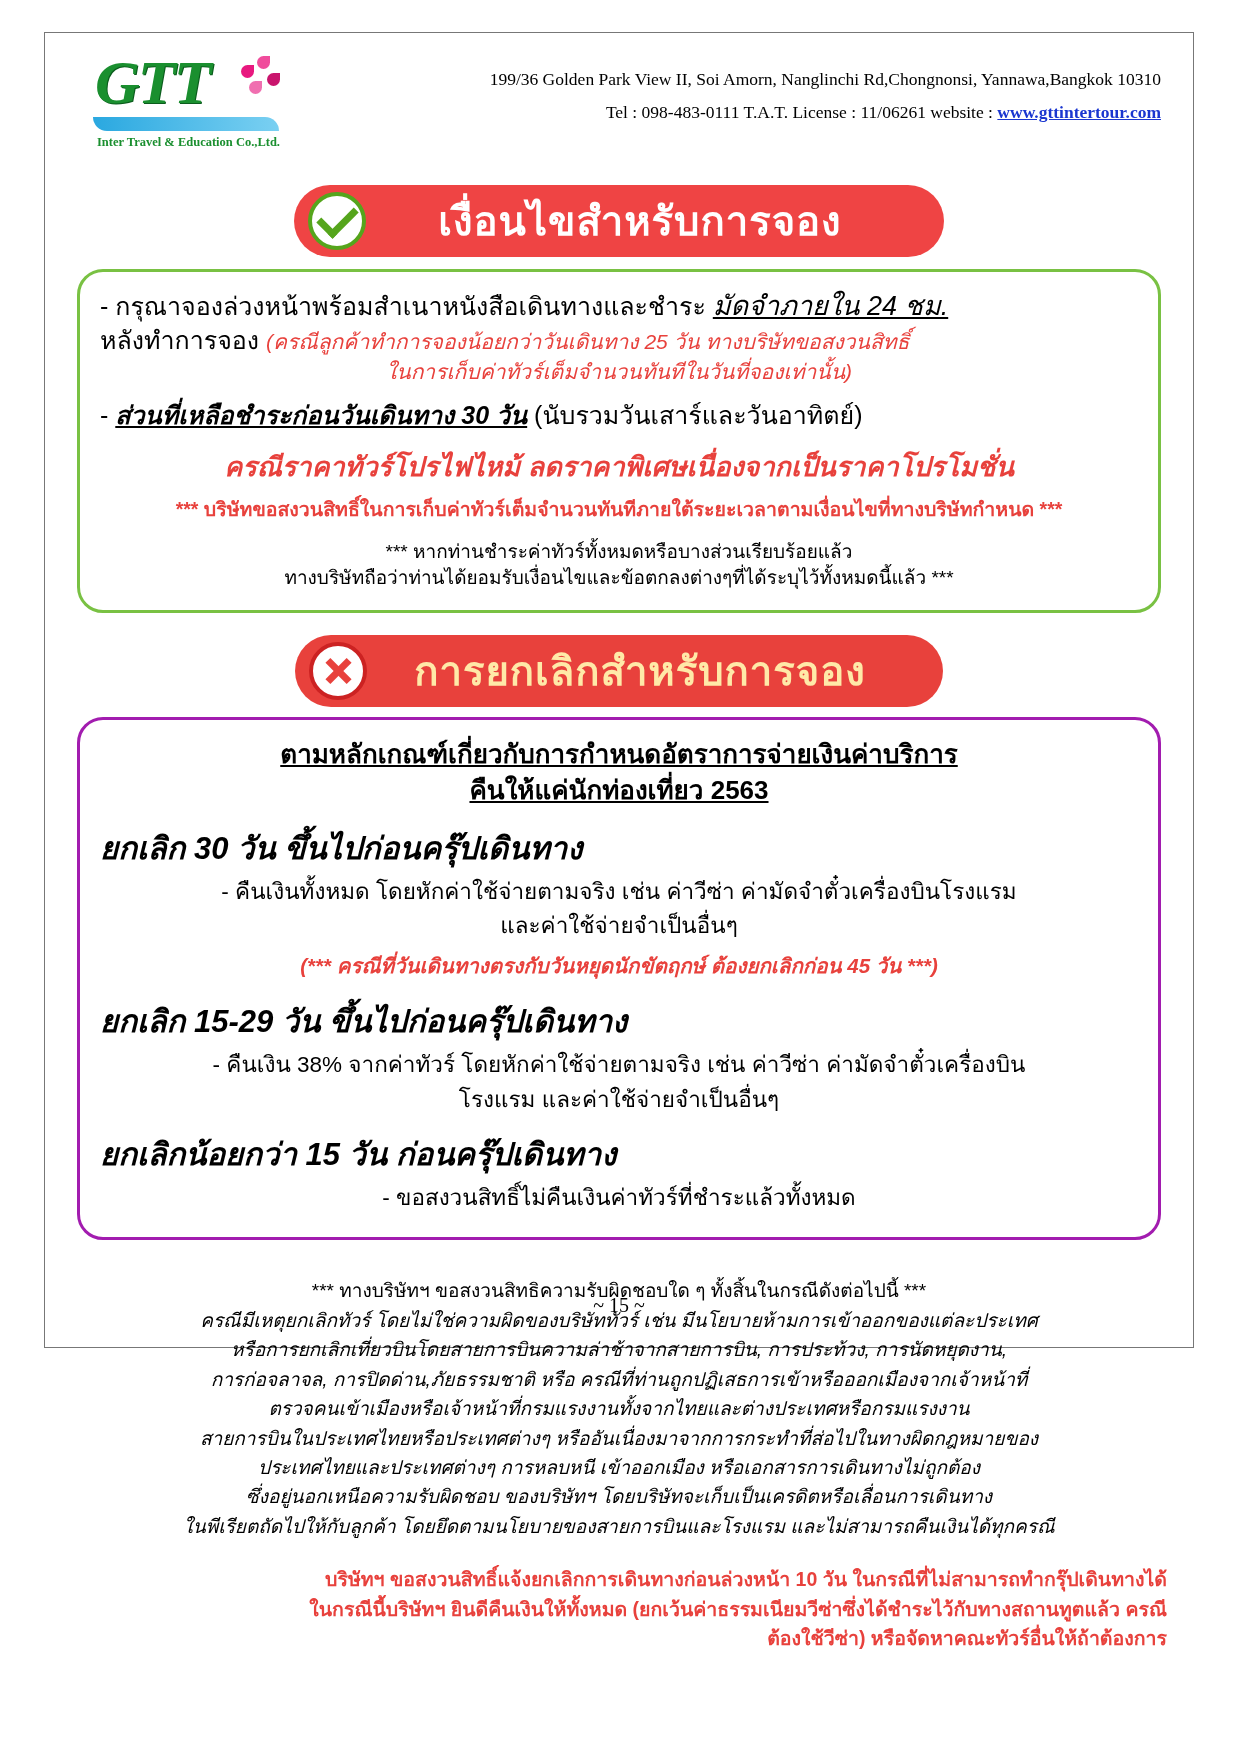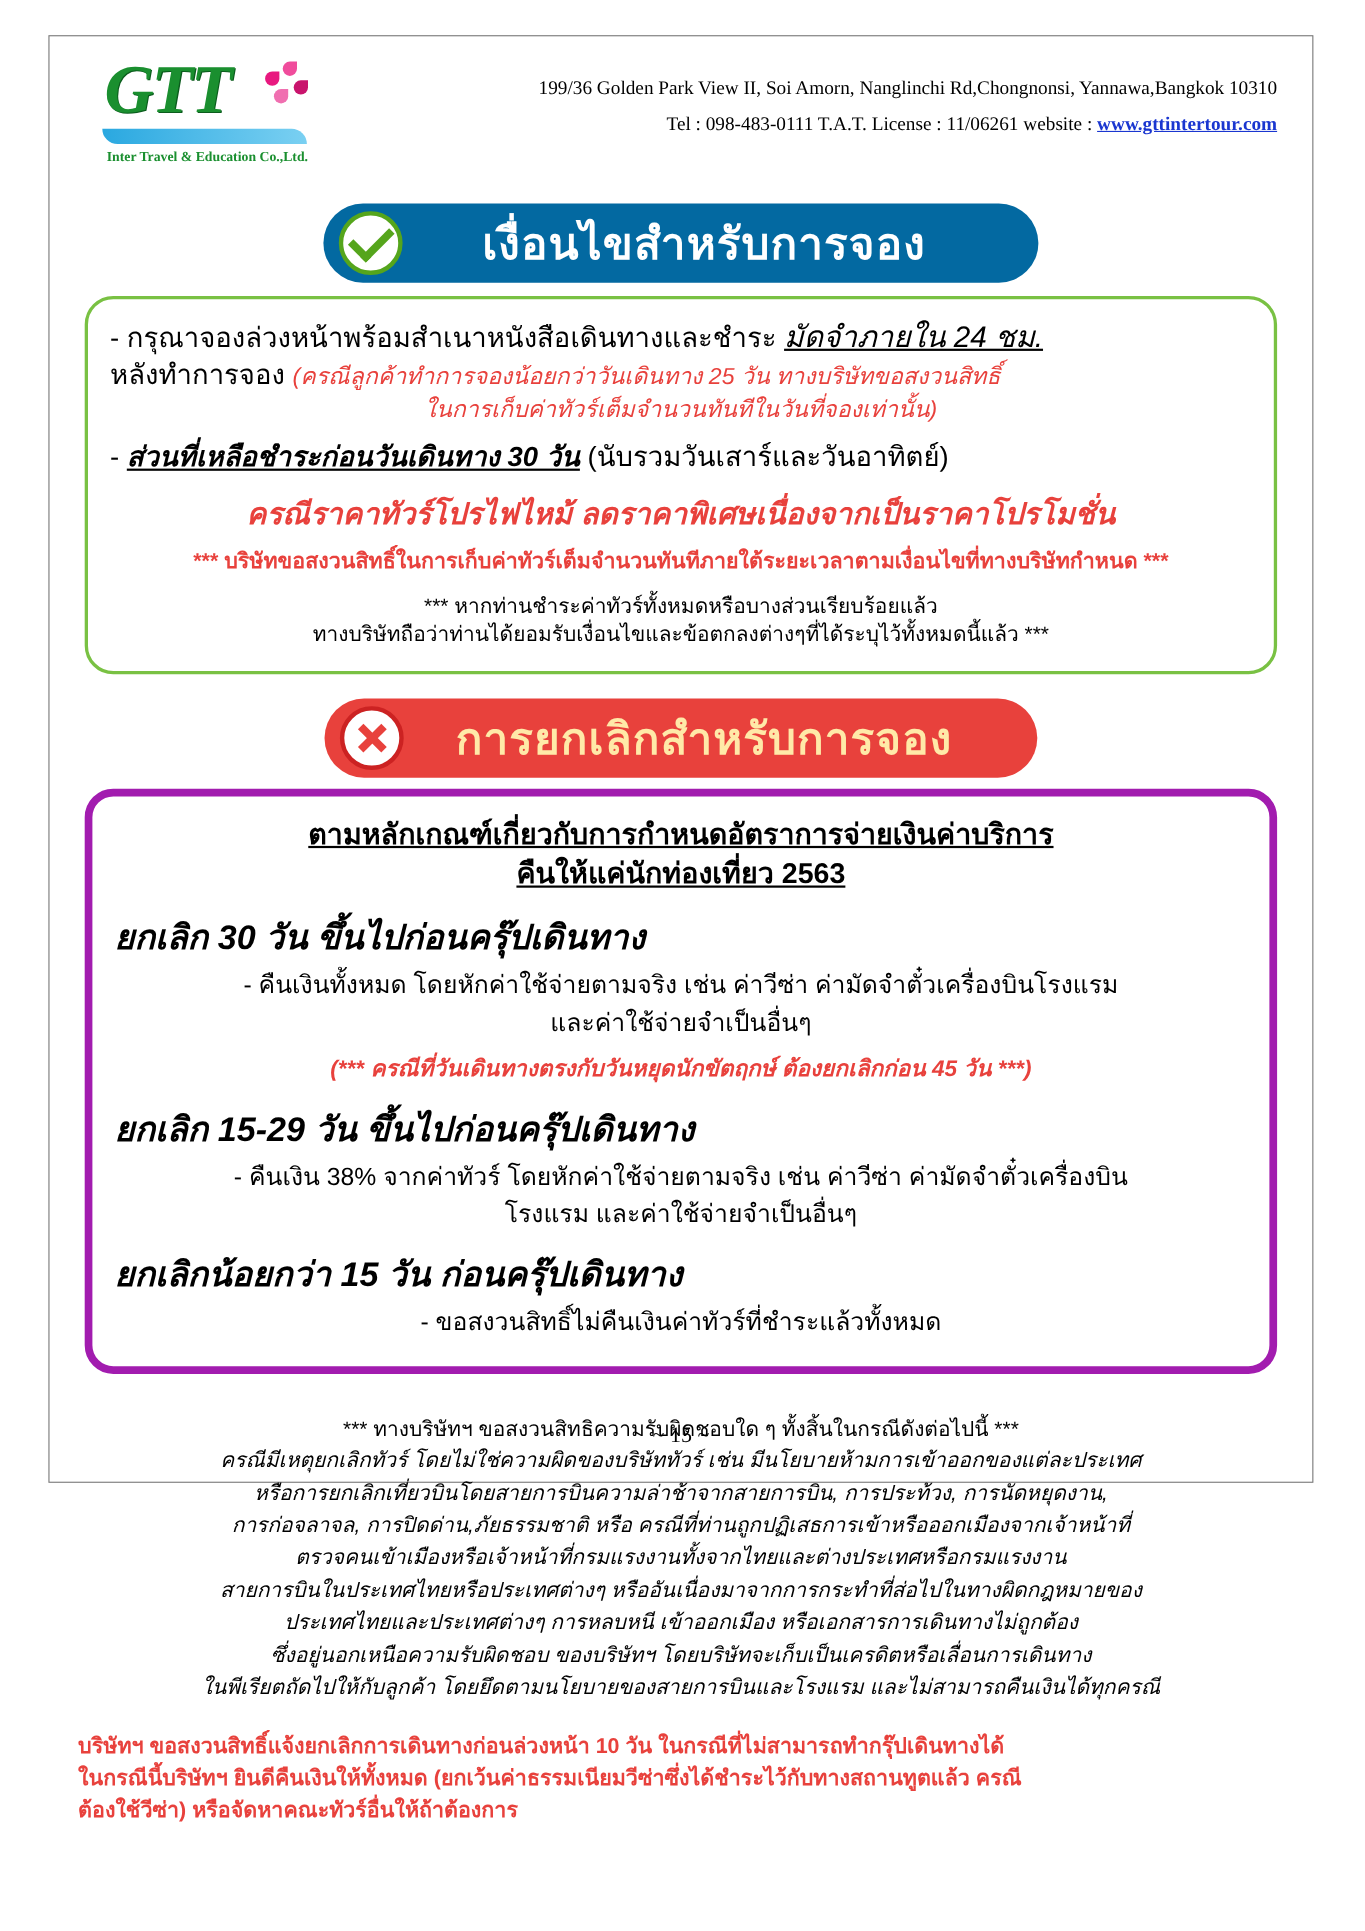--- a/index.html
+++ b/index.html
@@ -106,21 +106,21 @@
   .banner {
     margin: 24px auto 0 auto;
     width: 650px;
     height: 72px;
     border-radius: 36px;
     display: flex;
     align-items: center;
     padding-left: 14px;
     box-sizing: border-box;
   }
-  .banner.green { background: #0369a1; }
+  .banner.green { background: #ef4444; }
   .banner.red { background: #e8413c; width: 648px; margin-top: 22px; }
   .circle {
     width: 58px;
     height: 58px;
     border-radius: 50%;
     background: #ffffff;
     display: flex;
     align-items: center;
     justify-content: center;
     flex: 0 0 auto;
@@ -159,21 +159,21 @@
   .banner.red .banner-title { color: #ffe9a8; }
 
   
   .box {
     margin: 12px 6px 0 6px;
     border-radius: 26px;
     padding: 16px 20px 18px 20px;
     box-sizing: border-box;
   }
   .box.green-box { border: 3px solid #79c143; }
-  .box.red-box { border: 7px solid #a21caf; margin-top: 10px; padding-bottom: 24px;}
+  .box.red-box { border: 3px solid #a21caf; margin-top: 10px; padding-bottom: 24px;}
 
   .l1 {
     font-size: 25px;
     line-height: 1.35;
     color: #000;
   }
   .l1 .hl {
     color: #000;
     font-weight: normal;
     font-style: italic;
@@ -250,21 +250,21 @@
   .disclaimer {
     margin-top: 36px;
     text-align: center;
     font-size: 19px;
     line-height: 1.55;
     font-style: italic;
   }
   .disclaimer .first { font-style: normal; }
   .disclaimer-red {
     margin-top: 24px;
-    text-align: left;
+    text-align: right;
     font-size: 19.5px;
     line-height: 1.5;
     color: #e8413c;
     font-weight: bold;
   }
   .pagenum {
     position: absolute;
     bottom: 30px;
     left: 0; right: 0;
     text-align: center;

